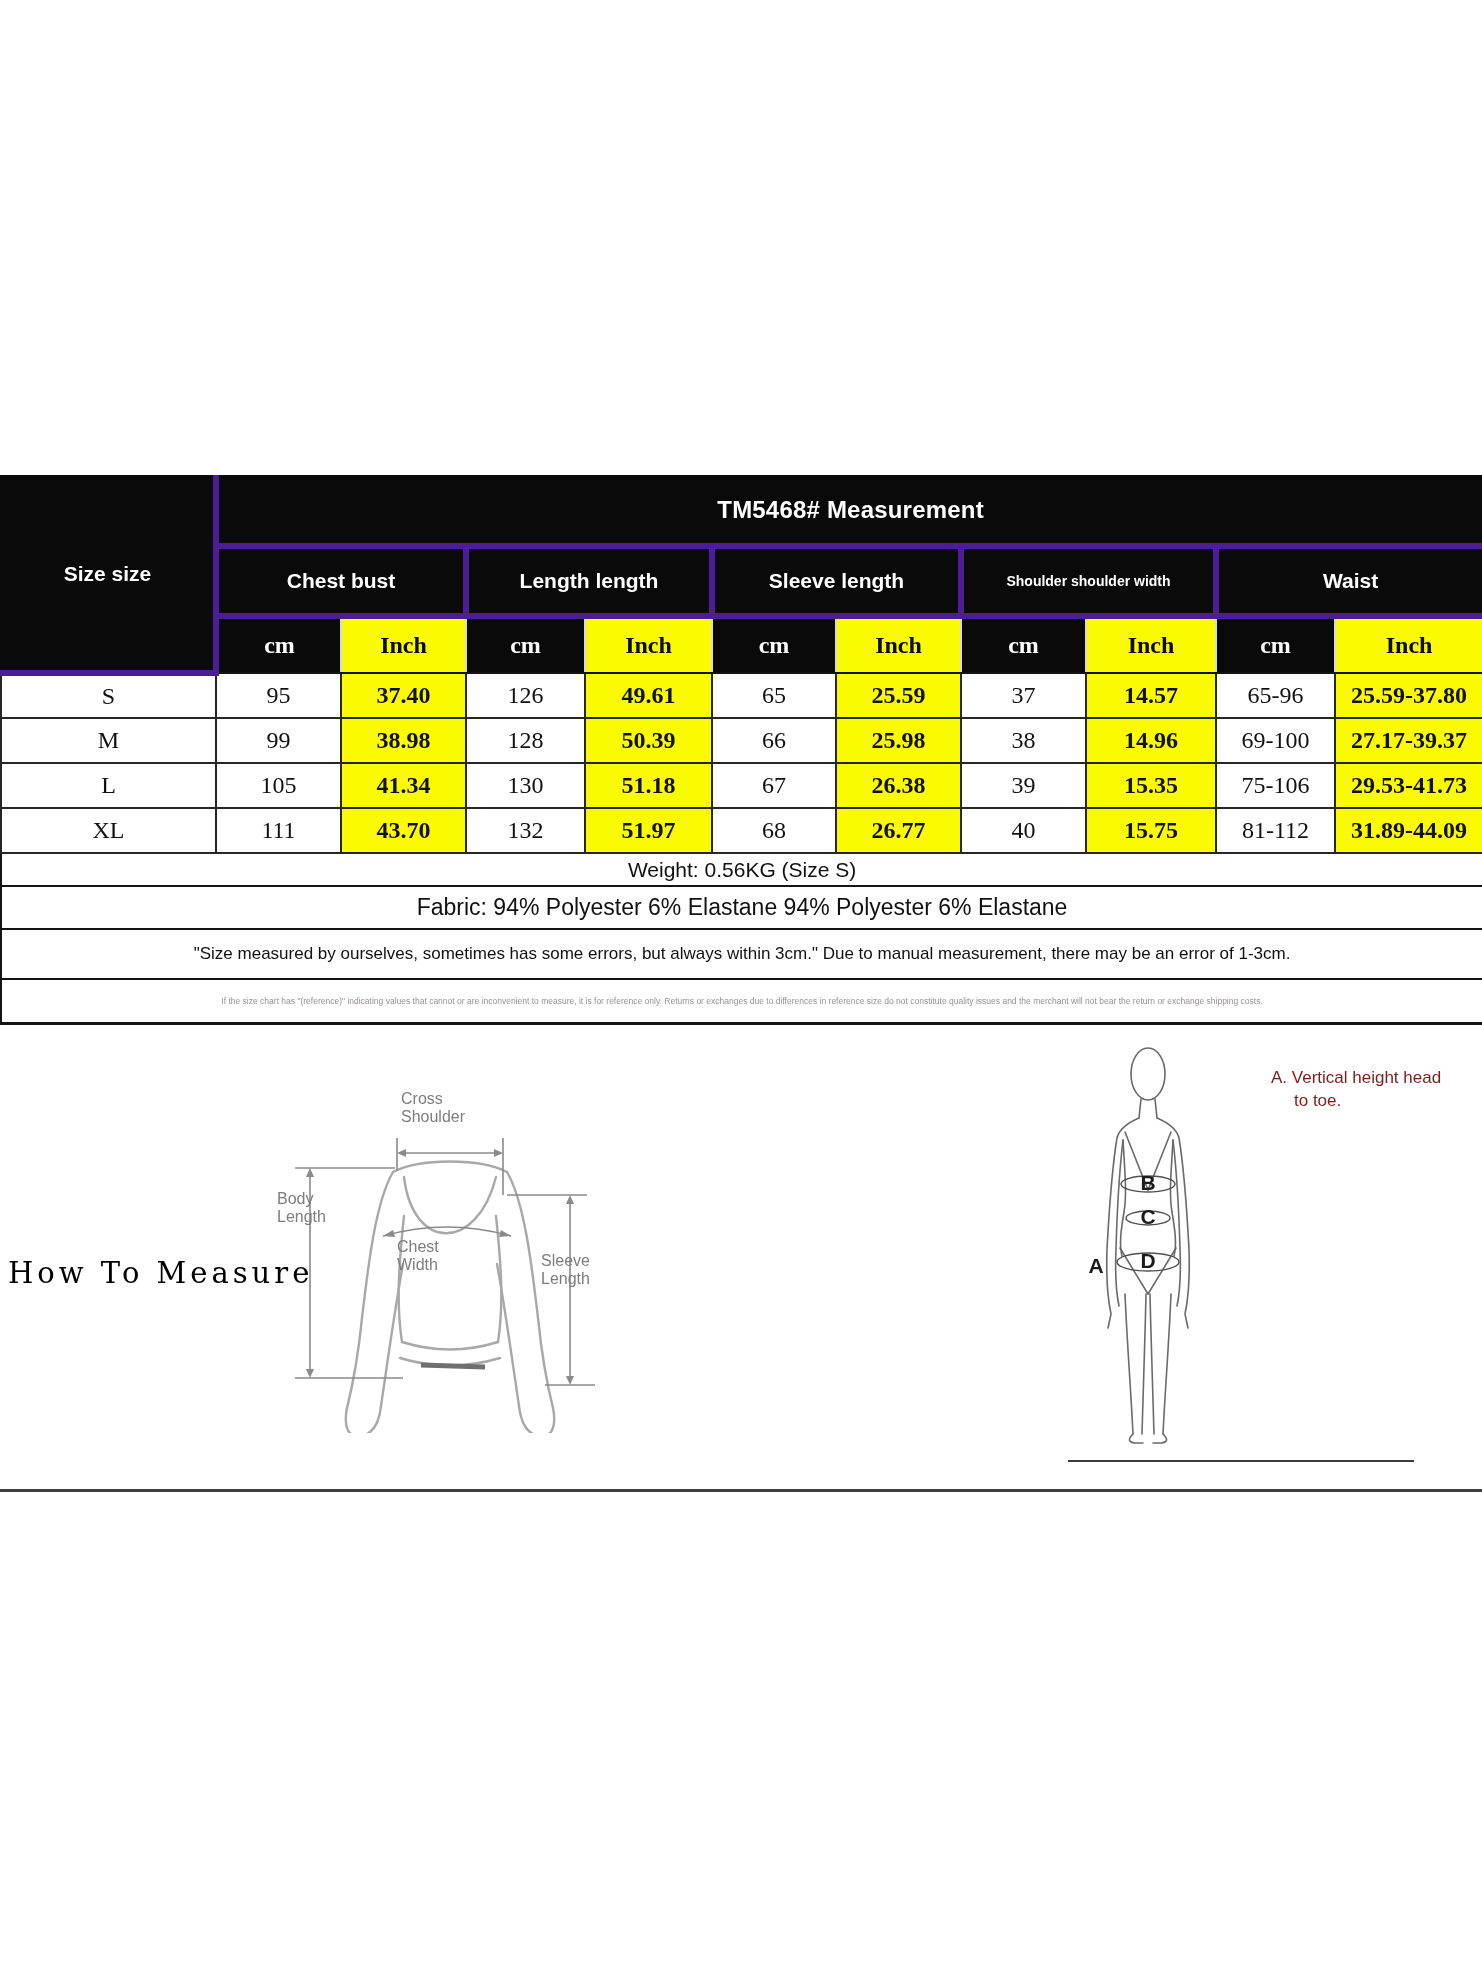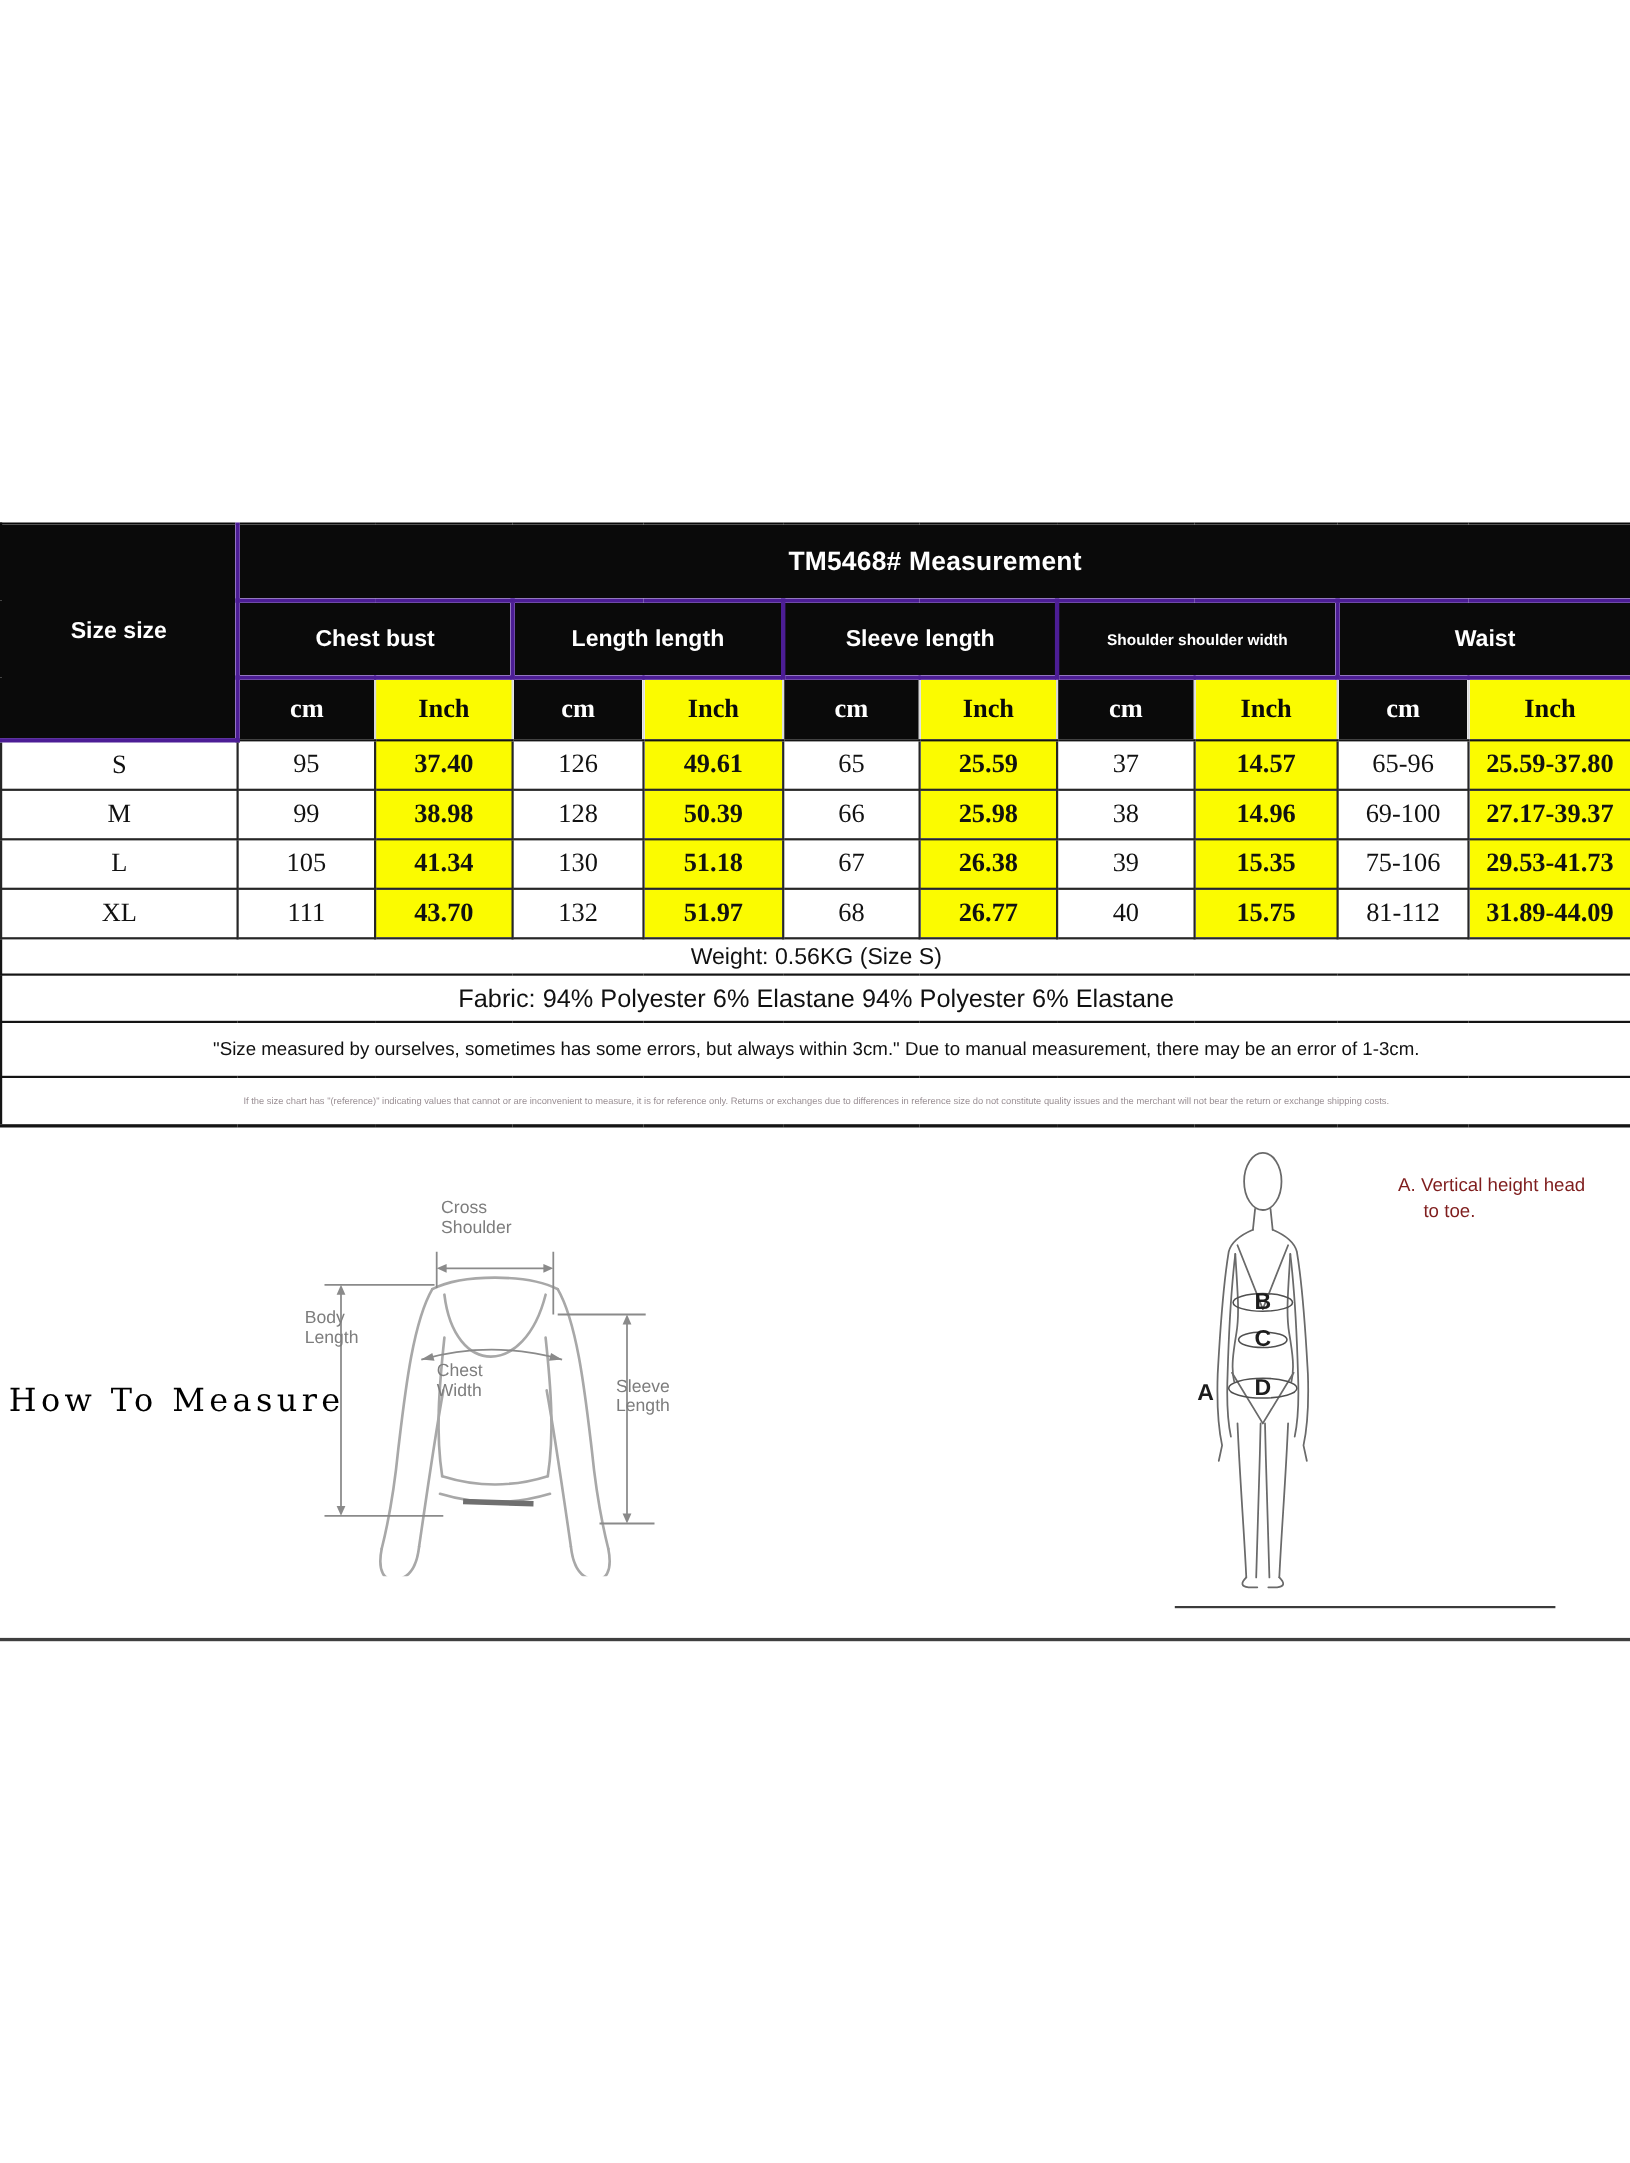--- a/index.html
+++ b/index.html
@@ -8,21 +8,21 @@
     font-family:"Liberation Sans",sans-serif;color:#111;
   }
   
   table.size-table{
     position:absolute;left:0;top:475px;width:1482px;
     border-collapse:collapse;table-layout:fixed;
   }
   .size-table td{padding:0;vertical-align:middle;text-align:center;overflow:hidden;}
   
   .hdr{
-    background:#0a0a0a;color:#fff;border:4px solid #4c1d95;
+    background:#0a0a0a;color:#fff;border:6px solid #4c1d95;
     font-weight:bold;
   }
   .cell-title{font-size:24px;letter-spacing:.2px;border-top:2px solid #0a0a0a;border-right:2px solid #0a0a0a;}
   .cell-sizehead{font-size:21px;border-top:2px solid #0a0a0a;border-left:2px solid #0a0a0a;}
   .col-head{font-size:21px;}
   .col-head.small{font-size:14px;}
   .col-head.last{border-right:2px solid #0a0a0a;}
   .unit-cm{
     background:#0a0a0a;color:#fff;border:2px solid #d9d9d9;border-bottom:2px solid #141414;
     font-family:"Liberation Serif",serif;font-weight:bold;font-size:24px;
@@ -57,21 +57,21 @@
   }
   .garment-area{position:absolute;left:225px;top:1068px;width:430px;height:365px;}
   .garment-area svg{position:absolute;left:0;top:0;}
   .diag-label{
     position:absolute;font-size:16px;line-height:1.15;color:#7d7d7d;
     white-space:pre-line;text-align:left;
   }
   .lbl-cross{left:176px;top:22px;width:100px;}
   .lbl-bodylen{left:52px;top:122px;width:70px;text-align:left;}
   .lbl-chest{left:172px;top:170px;width:100px;}
-  .lbl-sleeve{left:316px;top:184px;width:80px;text-align:left;margin-left:19px;}
+  .lbl-sleeve{left:316px;top:184px;width:80px;text-align:left;}
   .figure-area{position:absolute;left:1075px;top:1042px;width:150px;height:410px;}
   .notes{
     position:absolute;left:1271px;top:1066px;width:218px;
     font-size:17px;line-height:23px;color:#7f1d1d;
   }
   .note-item{white-space:pre-line;padding-left:23px;text-indent:-23px;}
   .note-b{margin-top:37px;}
   .note-c{margin-top:31px;}
   .note-d{margin-top:17px;}
   .figure-underline{

